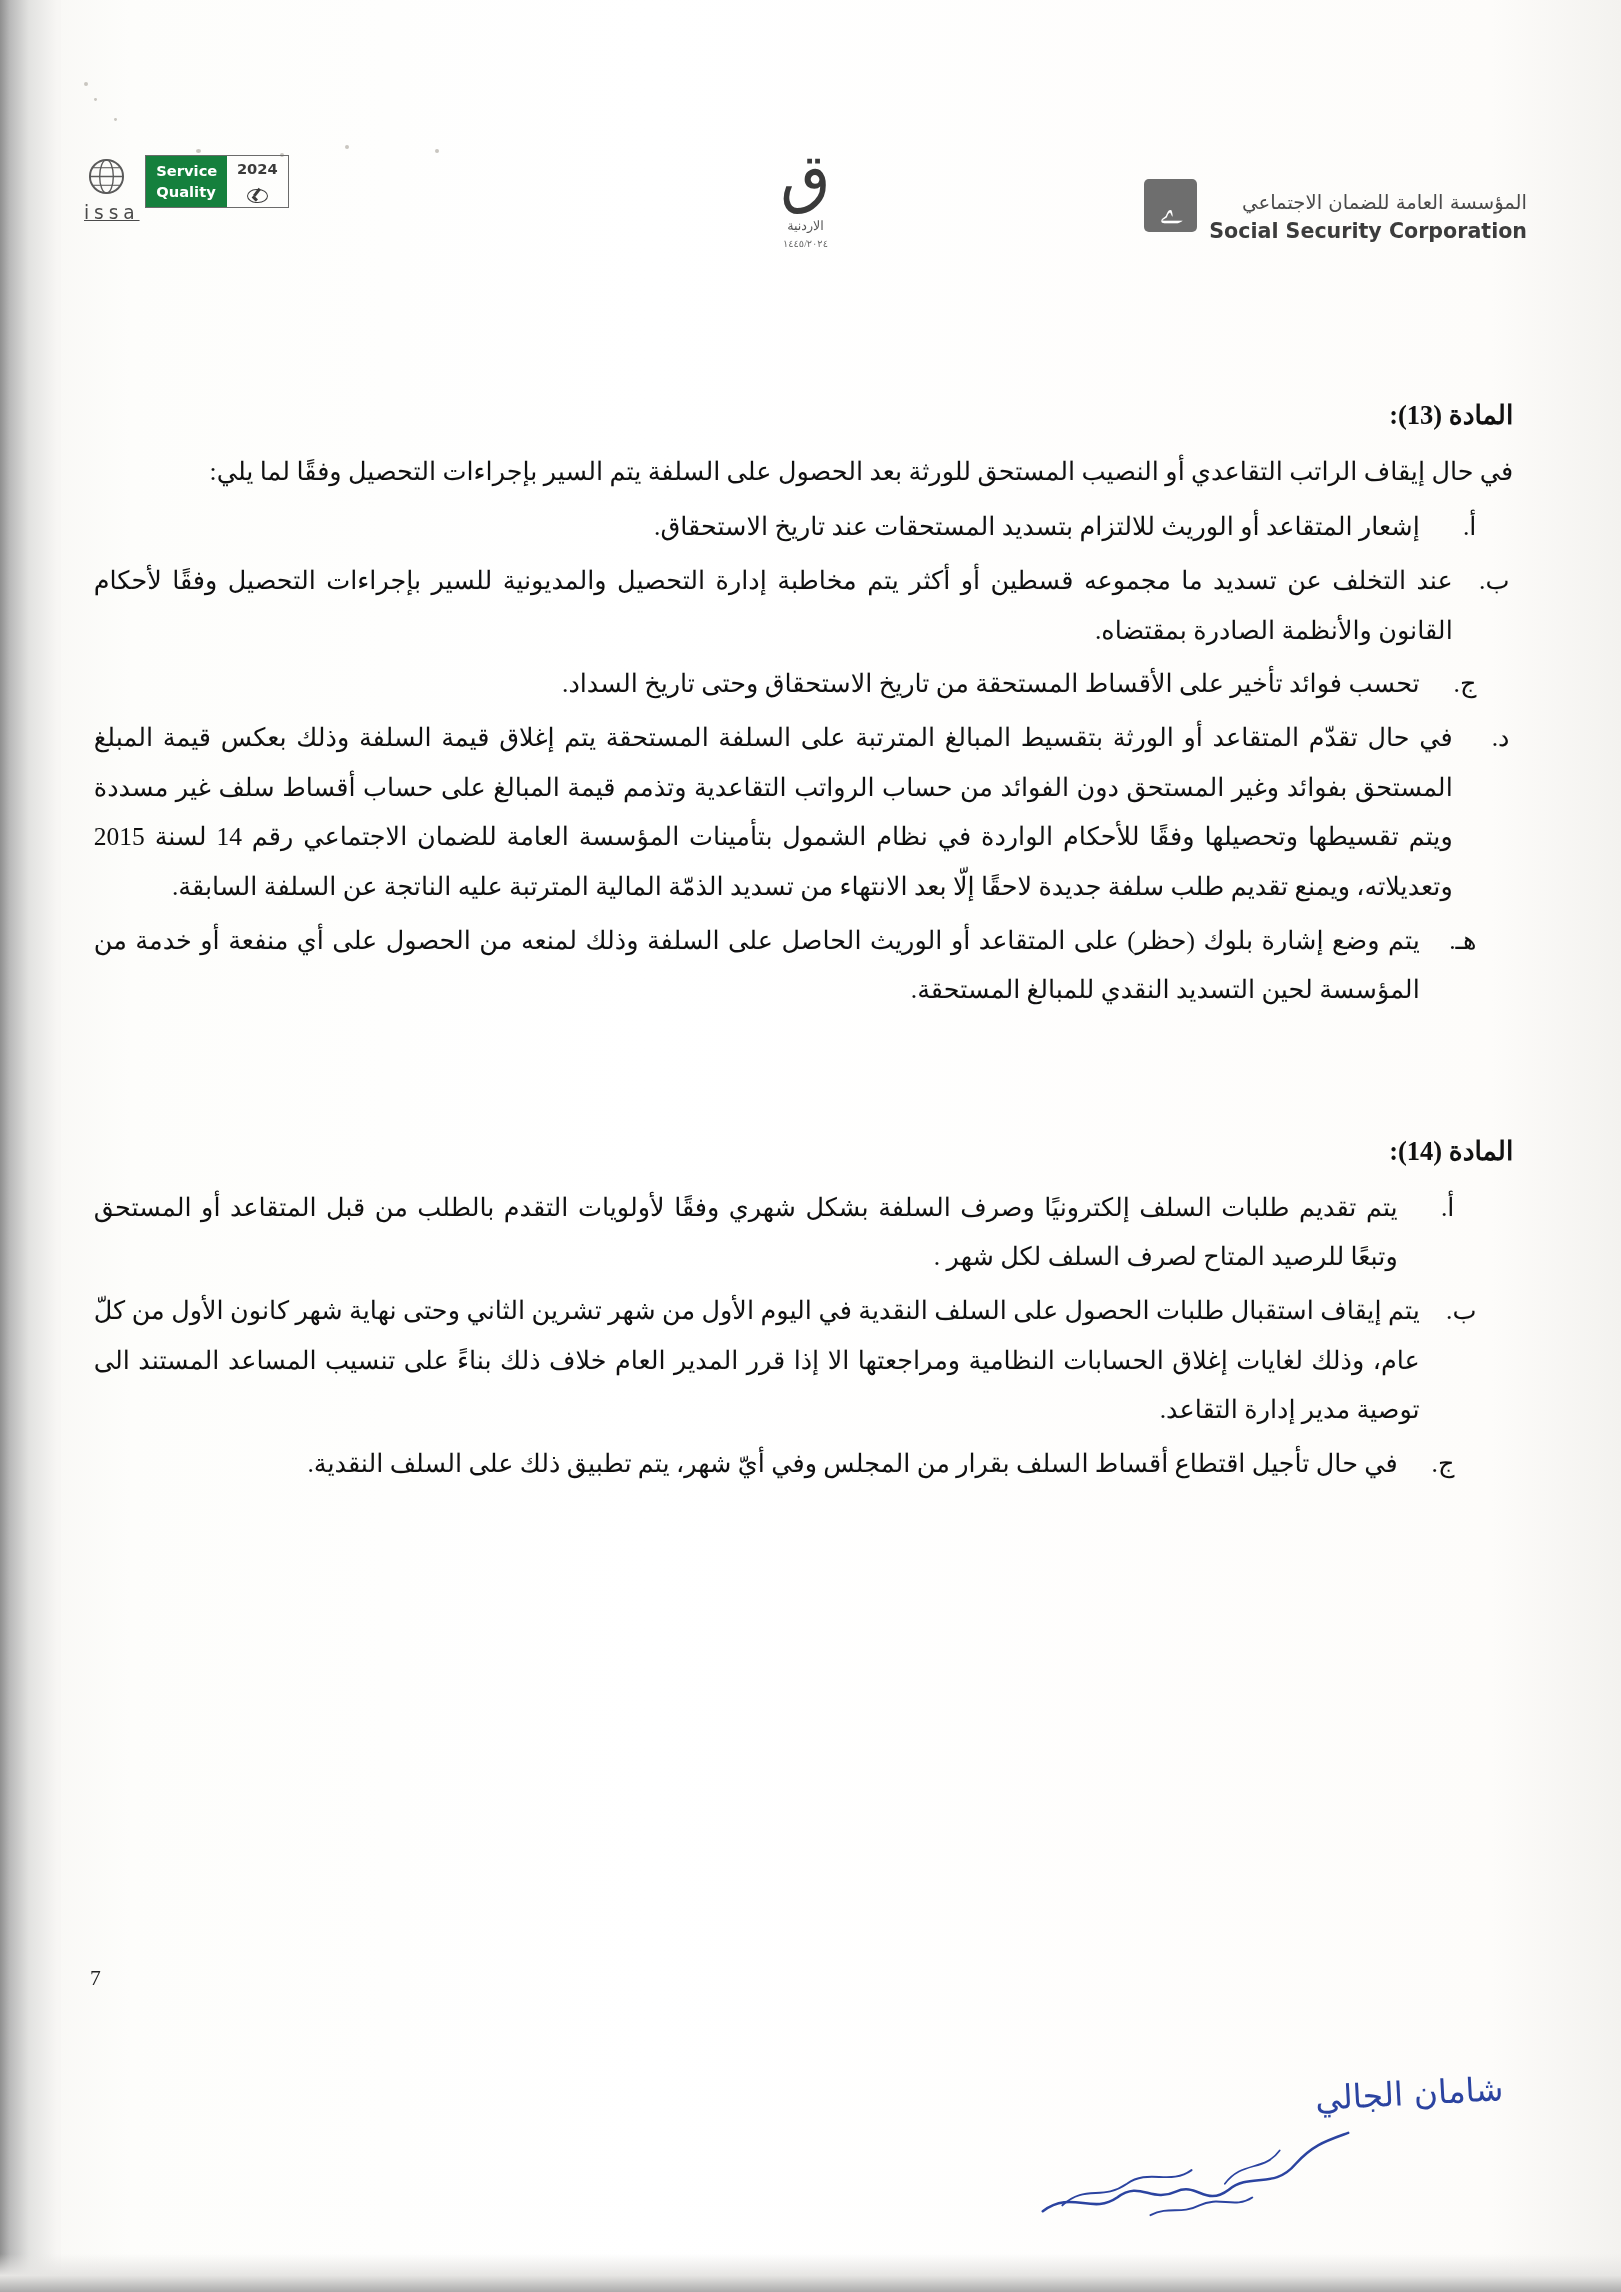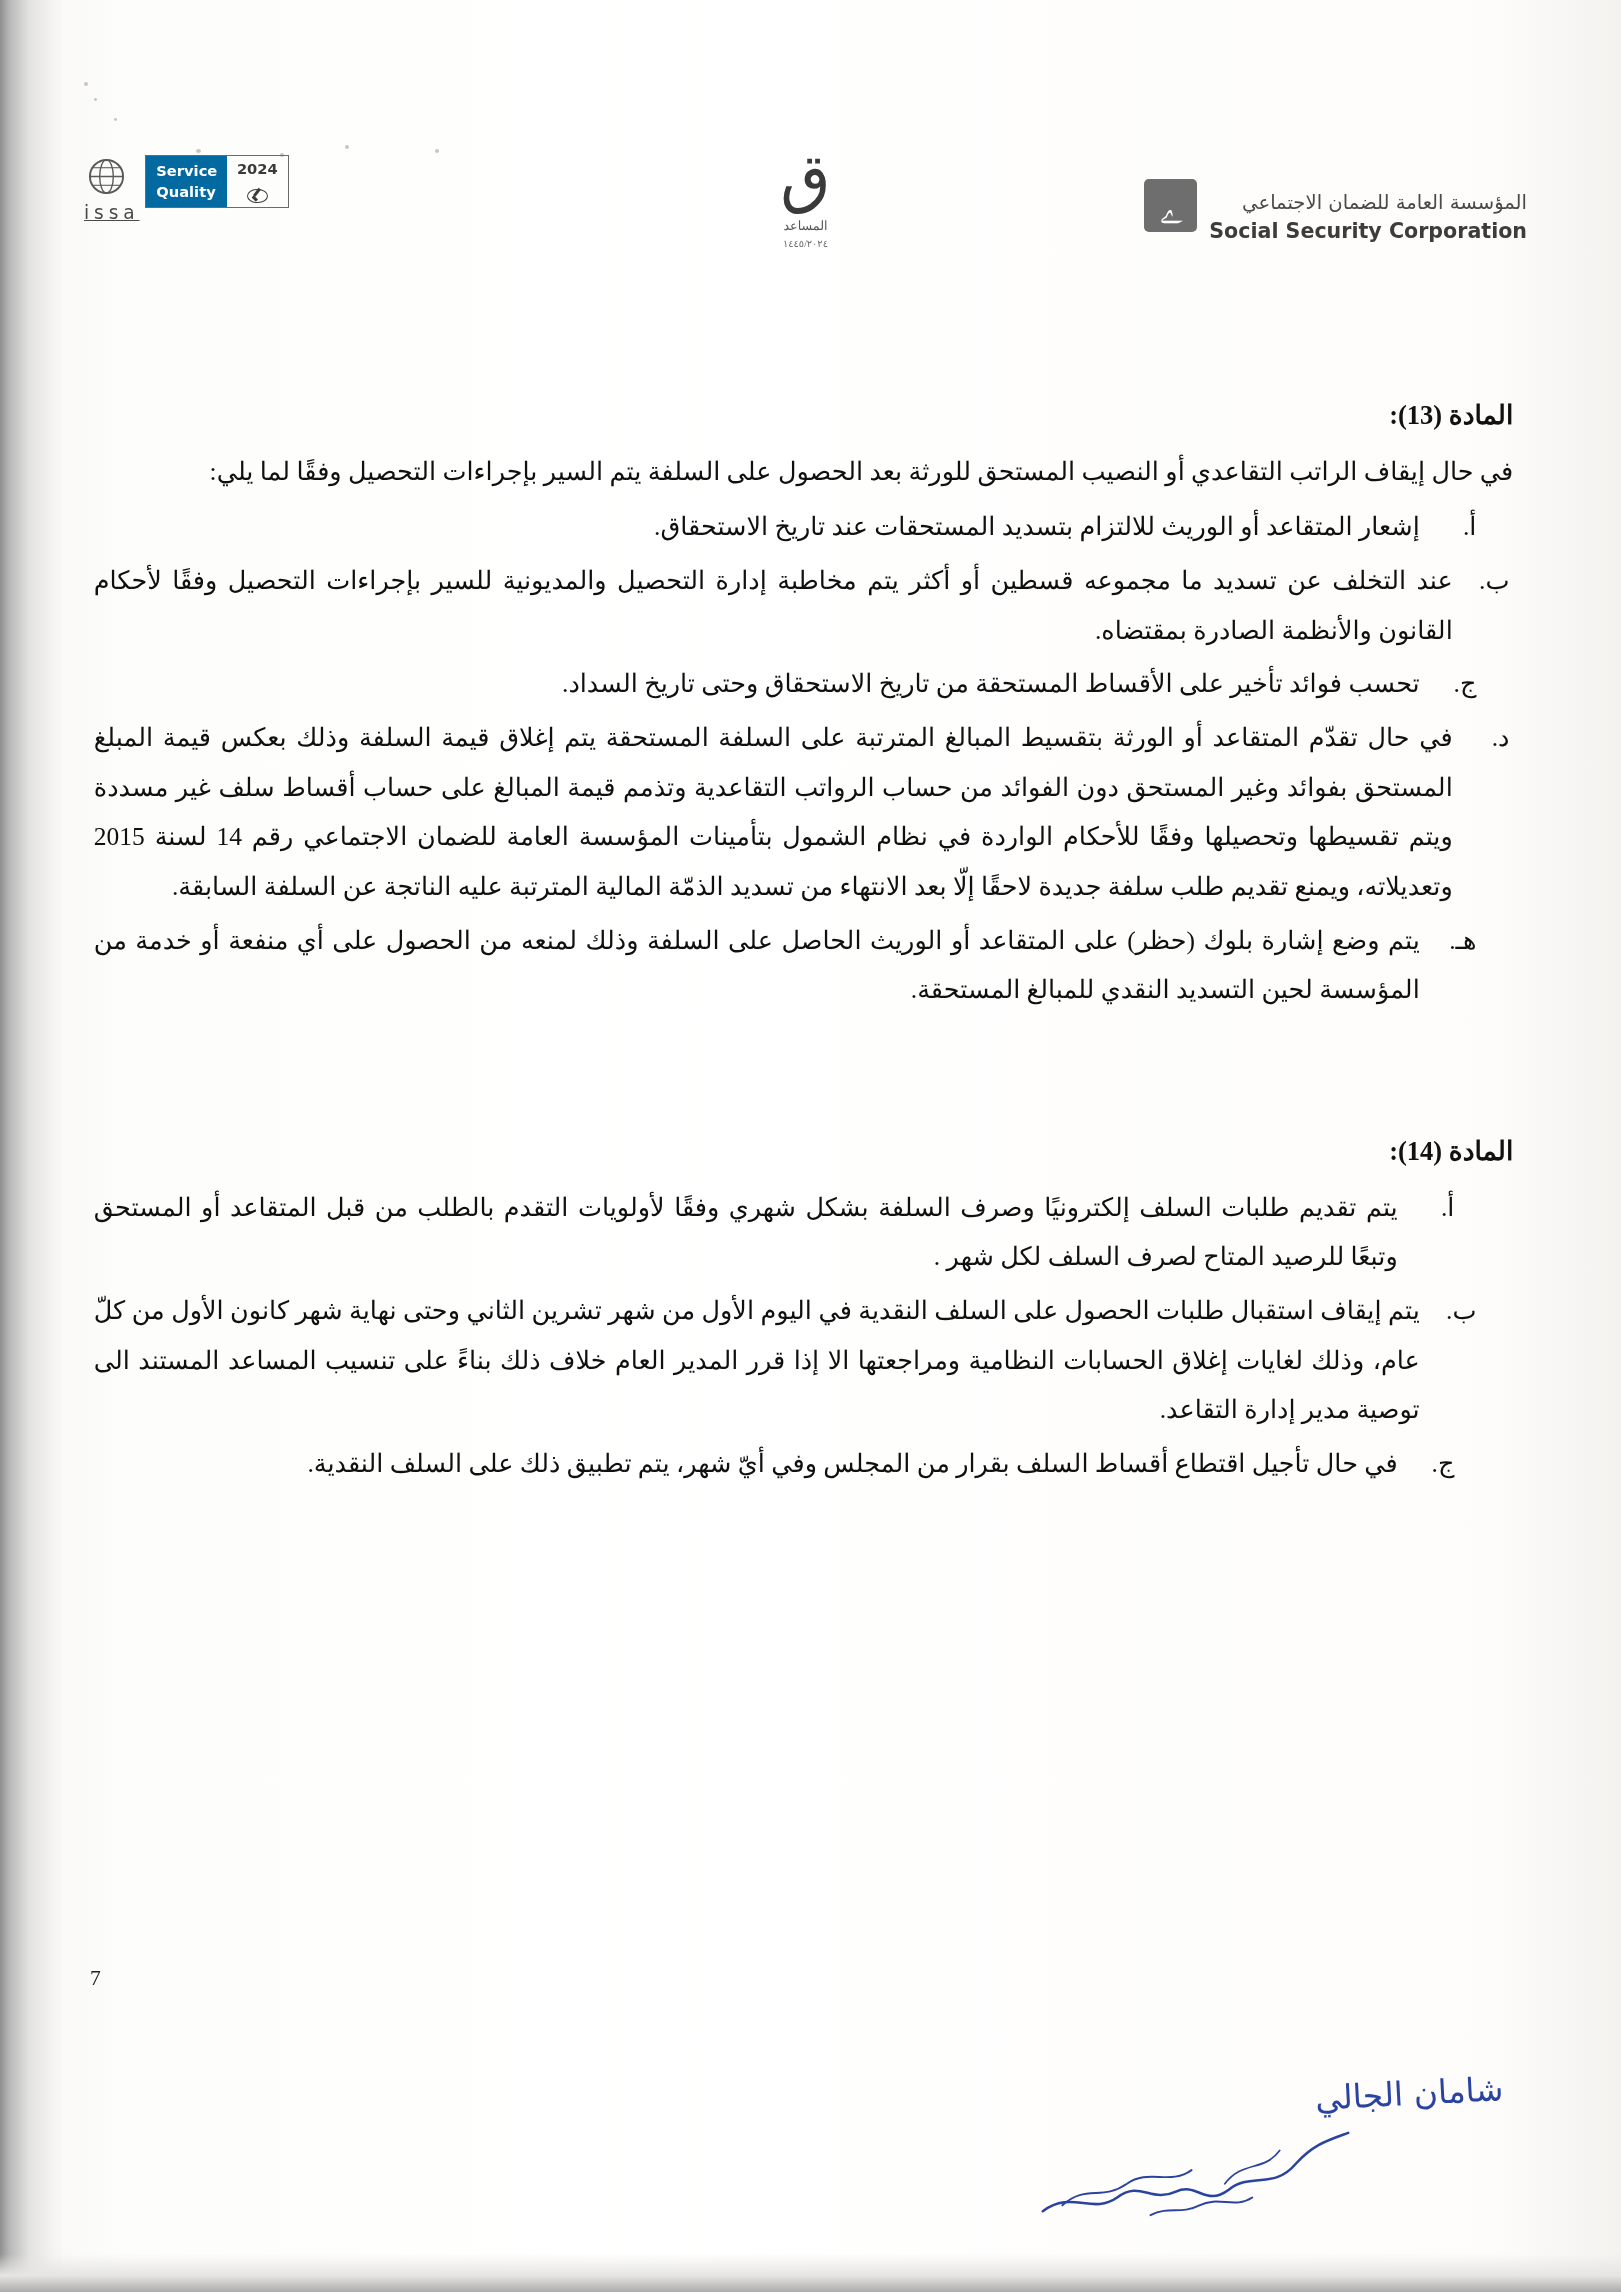--- a/index.html
+++ b/index.html
@@ -82,21 +82,21 @@
     text-decoration: underline;
   }
   .sq-badge {
     display: flex;
     align-items: stretch;
     border: 1px solid #6b6b6b;
     height: 51px;
     margin-left: 5.9px;
   }
   .sq-left {
-    background: #0369a1;
+    background: #15803d;
     color: #fff;
     padding: 3.9px 9.8px 3.9px 9.8px;
     font-family: "DejaVu Sans", sans-serif;
     font-size: 14.7px;
     font-weight: bold;
     line-height: 1.45;
     display: flex;
     flex-direction: column;
     justify-content: center;
   }
@@ -336,21 +336,21 @@
           </div>
           <div class="sq-right">
             <span>2024</span>
             <span class="sq-check"></span>
           </div>
         </div>
       </div>
 
       <div class="center-emblem">
         <div class="emblem-glyph">ﻕ</div>
-        <div class="emblem-sub">المساعد</div>
+        <div class="emblem-sub">الاردنية</div>
         <div class="emblem-sub2">١٤٤٥/٢٠٢٤</div>
       </div>
 
       <div class="ssc-block">
         <div class="ssc-text">
           <div class="ssc-ar">المؤسسة العامة للضمان الاجتماعي</div>
           <div class="ssc-en">Social Security Corporation</div>
         </div>
         <div class="ssc-mark">
           <span class="glyph">ﮮ</span>

